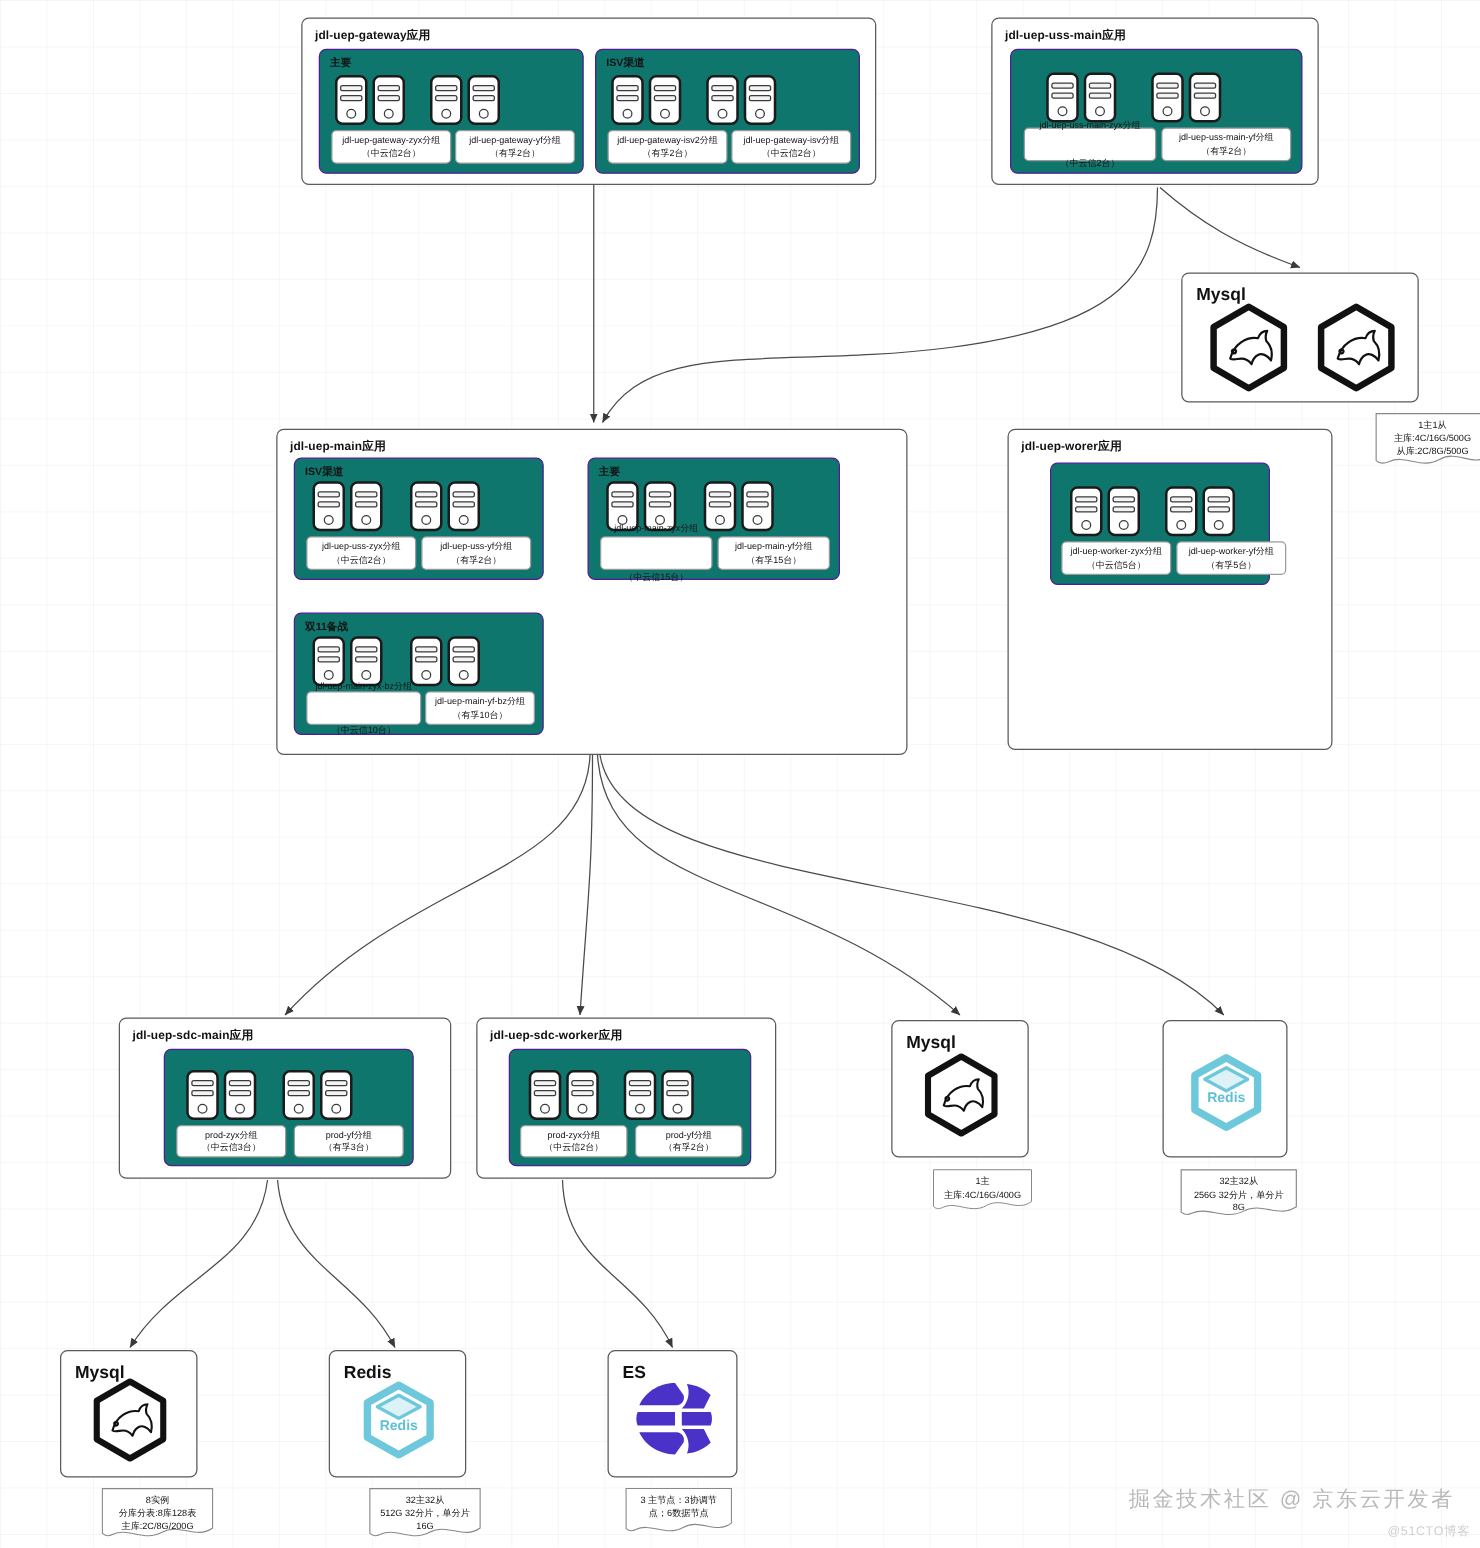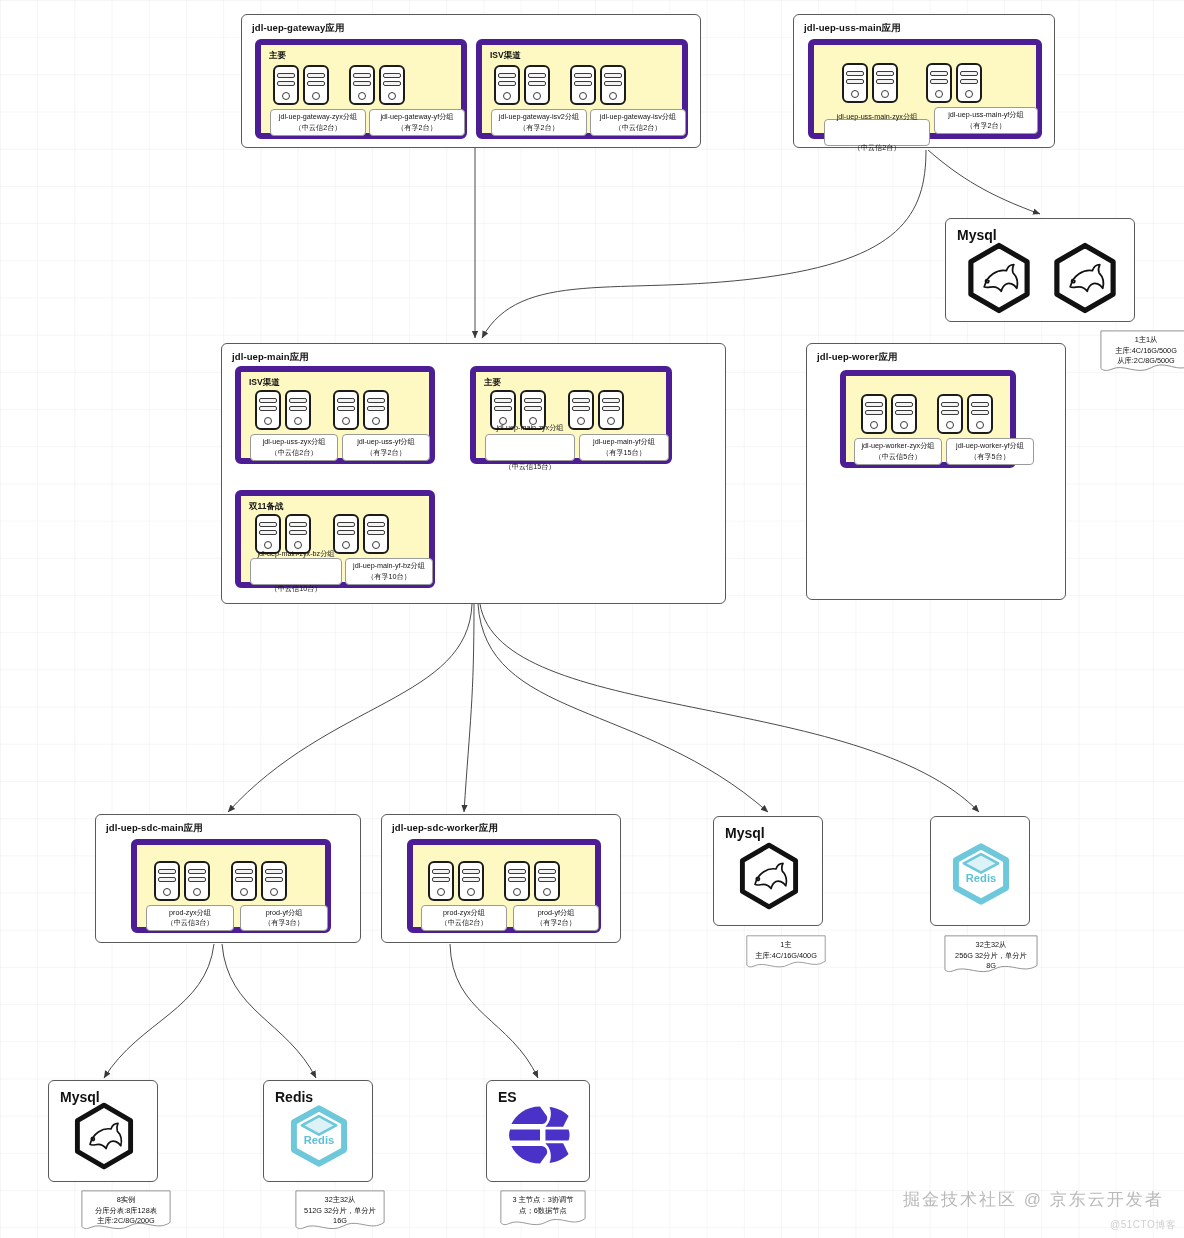--- a/index.html
+++ b/index.html
@@ -11,21 +11,21 @@
       linear-gradient(to bottom, rgba(0,0,0,.035) 1px, transparent 1px);
     background-size:37.2px 37.2px;
     font-family:"Liberation Sans","DejaVu Sans",sans-serif;
     color:#111;
   }
   #edges{position:absolute;left:0;top:0;width:1184px;height:1238px;pointer-events:none;z-index:1;}
   .node{position:absolute;z-index:2;box-sizing:border-box;background:#fff;
         border:1px solid #5a5a5a;border-radius:6px;padding-left:32px;}
   .app-box{}
   .app-title{position:absolute;top:7px;left:10px;font-size:9.5px;font-weight:bold;letter-spacing:.1px;white-space:nowrap;}
-  .grp{position:absolute;box-sizing:border-box;border:6px solid #4c1d95;border-radius:6px;background:#fef9c3;}
+  .grp{position:absolute;box-sizing:border-box;border:1px solid #4c1d95;border-radius:6px;background:#0f766e;}
   .grp-title{position:absolute;top:5px;left:8px;font-size:8.5px;font-weight:bold;white-space:nowrap;}
   .servers{position:absolute;display:flex;align-items:flex-end;}
   .svr{width:26px;height:40px;border:2.2px solid #1b1b1b;border-radius:6px;background:#fff;
        display:flex;flex-direction:column;align-items:center;justify-content:flex-start;padding-top:6px;box-sizing:border-box;}
   .svr .bar{width:16px;height:3.4px;border:1px solid #3a3a3a;border-radius:2px;background:#f3f3f3;margin-bottom:2.6px;}
   .svr .dot{width:6px;height:6px;border:1.1px solid #3a3a3a;border-radius:50%;margin-top:3px;}
   .gl{position:absolute;box-sizing:border-box;border:1px solid #9a9a9a;border-radius:4px;background:#fff;
       display:flex;flex-direction:column;align-items:center;justify-content:center;
       font-size:7.2px;line-height:1.45;text-align:right;padding:2px 2px;}
   .gl .l2{}
@@ -165,21 +165,21 @@
           <div class="bar"></div>
           <div class="bar"></div>
           <div class="dot"></div>
         </div>
       <div class="svr">
           <div class="bar"></div>
           <div class="bar"></div>
           <div class="dot"></div>
         </div>
     </div>
-    <div class="gl" style="left:10px;top:74px;width:106px;height:27px;gap:20px;">
+    <div class="gl" style="left:10px;top:62px;width:106px;height:27px;gap:20px;">
       <span>jdl-uep-uss-main-zyx分组</span>
       <span class="l2">（中云信2台）</span>
     </div>
     <div class="gl" style="left:120px;top:62px;width:104px;height:27px;">
       <span>jdl-uep-uss-main-yf分组</span>
       <span class="l2">（有孚2台）</span>
     </div>
   </div>
 </div>
 

